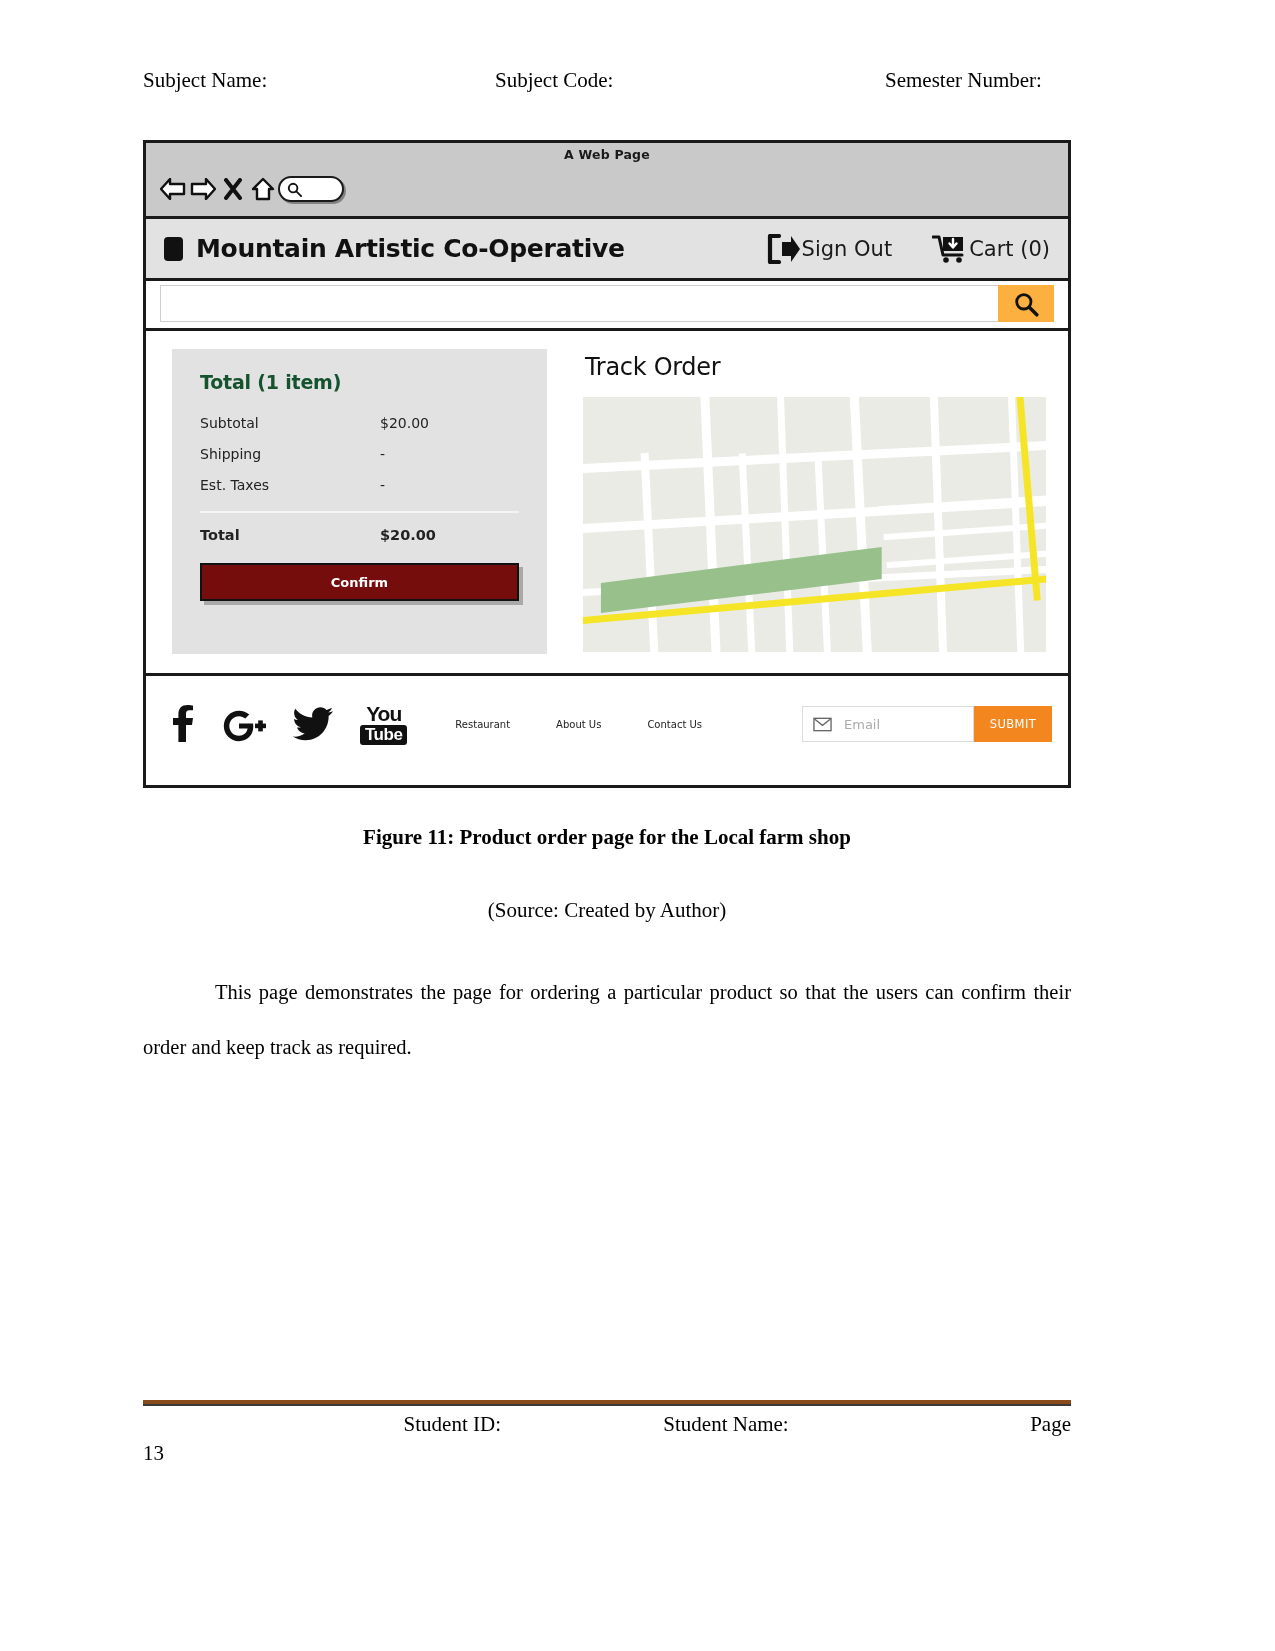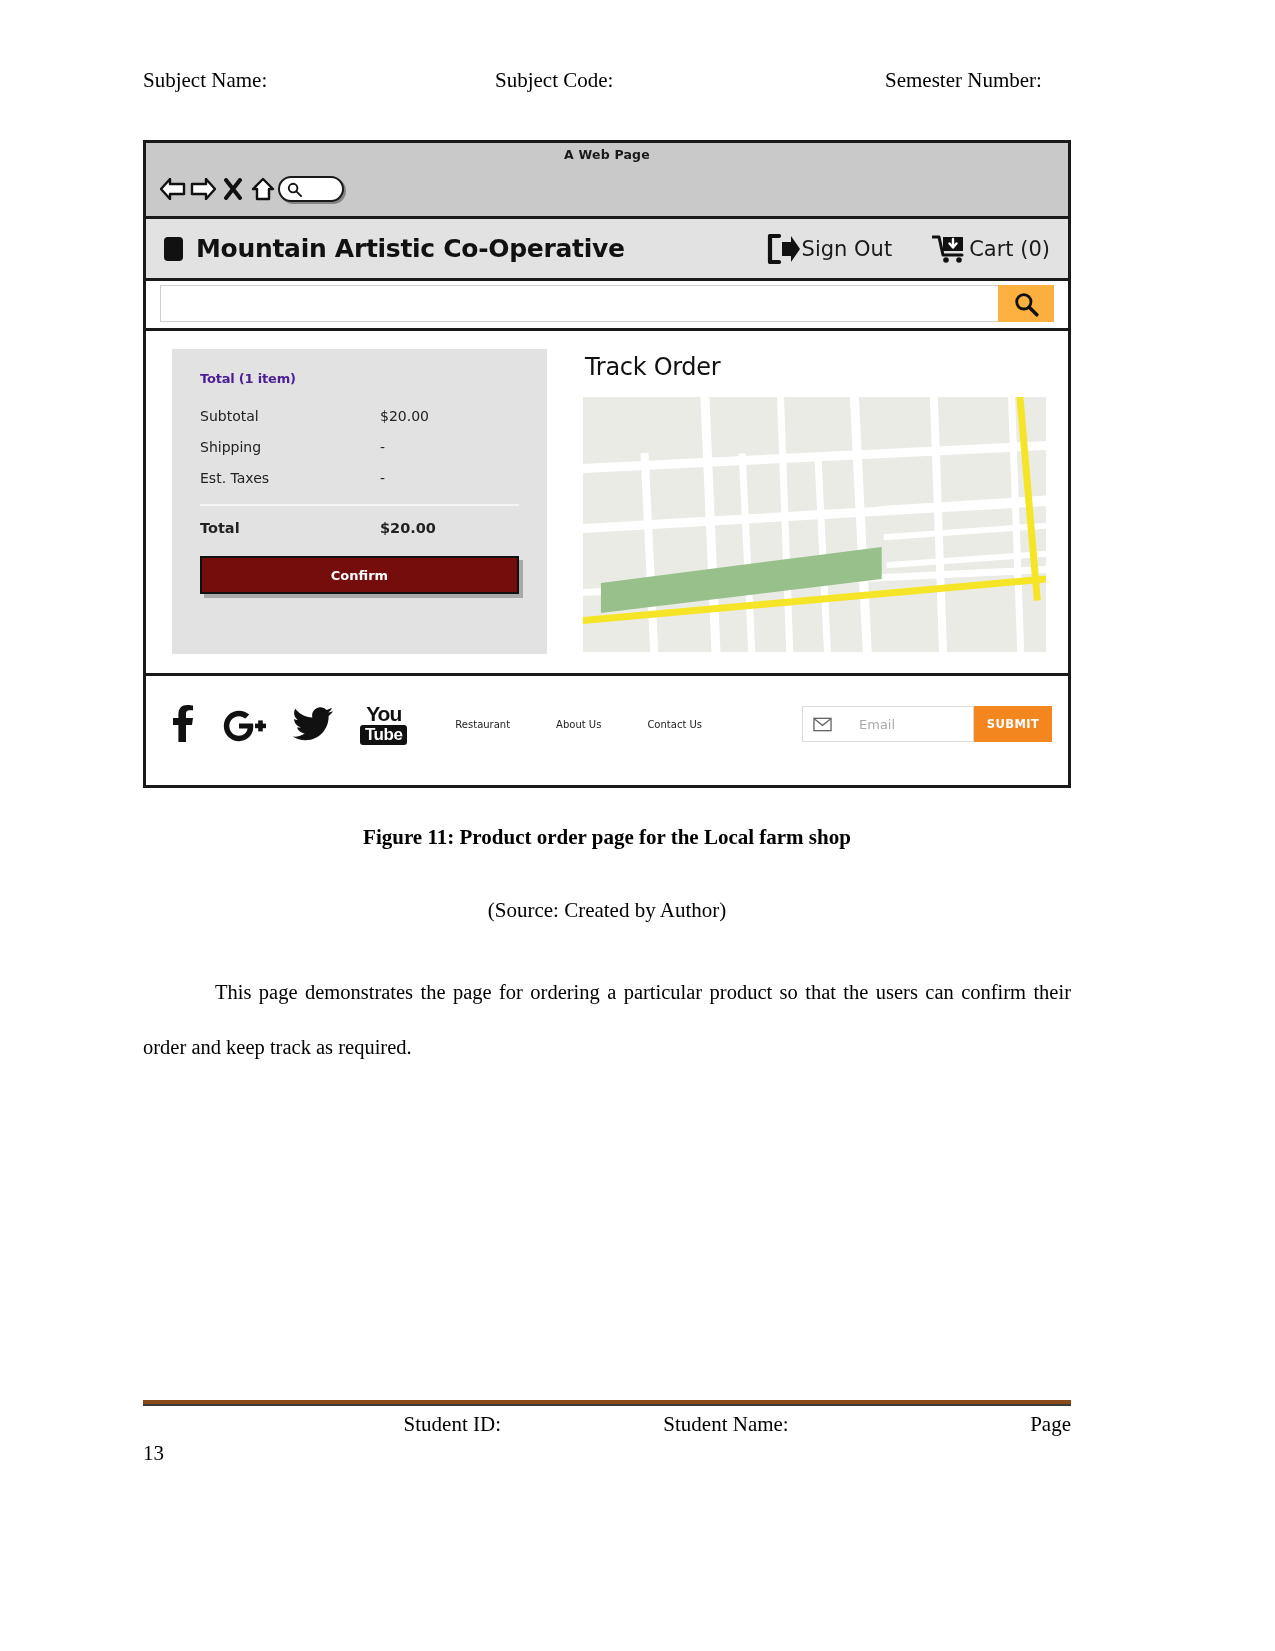--- a/index.html
+++ b/index.html
@@ -98,21 +98,21 @@
   
   .content{
     height:345px; background:#fff; display:flex; padding:18px 16px 0 26px;
     border-bottom:3px solid #1a1a1a;
   }
   .summary{
     width:375px; background:#e2e2e2; padding:22px 28px 18px 28px;
     height:305px;
   }
   .summary-title{
-    font-size:13px; font-weight:bold; color:#4c1d95; margin-bottom:22px;
+    font-size:19px; font-weight:bold; color:#14532d; margin-bottom:22px;
     letter-spacing:-.2px;
   }
   .row{
     display:flex; font-size:14px; color:#222; margin-bottom:15px;
   }
   .row .k{ width:180px; }
   .row .v{ }
   .hr{ height:2px; background:#f4f4f4; margin:18px 0 14px 0; }
   .row.total{ font-weight:bold; font-size:14.5px; margin-bottom:20px; }
   .confirm{
@@ -155,27 +155,27 @@
   }
   .foot-links{ display:flex; align-items:center; margin-left:48px; gap:46px; }
   .foot-links a{
     font-size:10px; color:#222; text-decoration:none; white-space:nowrap;
   }
   .news{
     margin-left:auto; display:flex; align-items:stretch; height:36px; width:250px;
   }
   .news-input{
     flex:1; border:1px solid #dcdcdc; background:#fff;
-    display:flex; align-items:center; gap:27px; padding:0 10px;
+    display:flex; align-items:center; gap:12px; padding:0 10px;
   }
   .news-input .ph{ font-size:13px; color:#aaa; }
   .submit{
     width:78px; background:#f4861f; color:#fff; border:none;
     font-family:"DejaVu Sans", sans-serif;
-    font-size:11.5px; font-weight:bold; letter-spacing:.4px; cursor:pointer;
+    font-size:11.5px; font-weight:normal; letter-spacing:.4px; cursor:pointer;
   }
 
   
   .fig-caption{
     position:absolute; left:143px; top:825px; width:928px;
     text-align:center; font-size:21px; font-weight:bold; color:#000;
   }
   .fig-source{
     position:absolute; left:143px; top:898px; width:928px;
     text-align:center; font-size:21px; color:#000;

